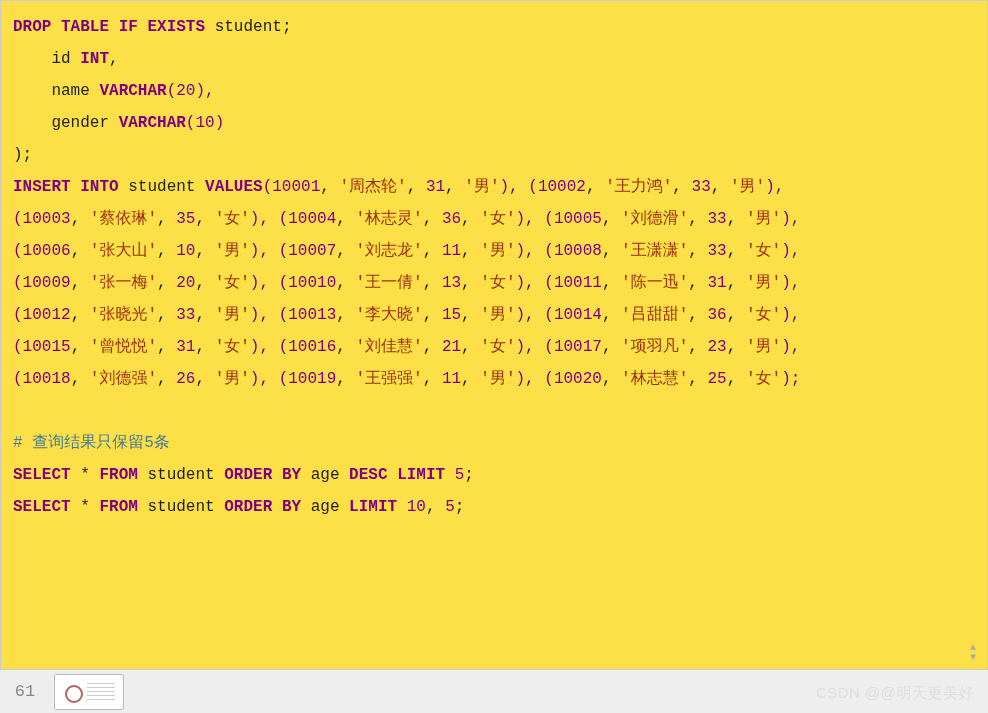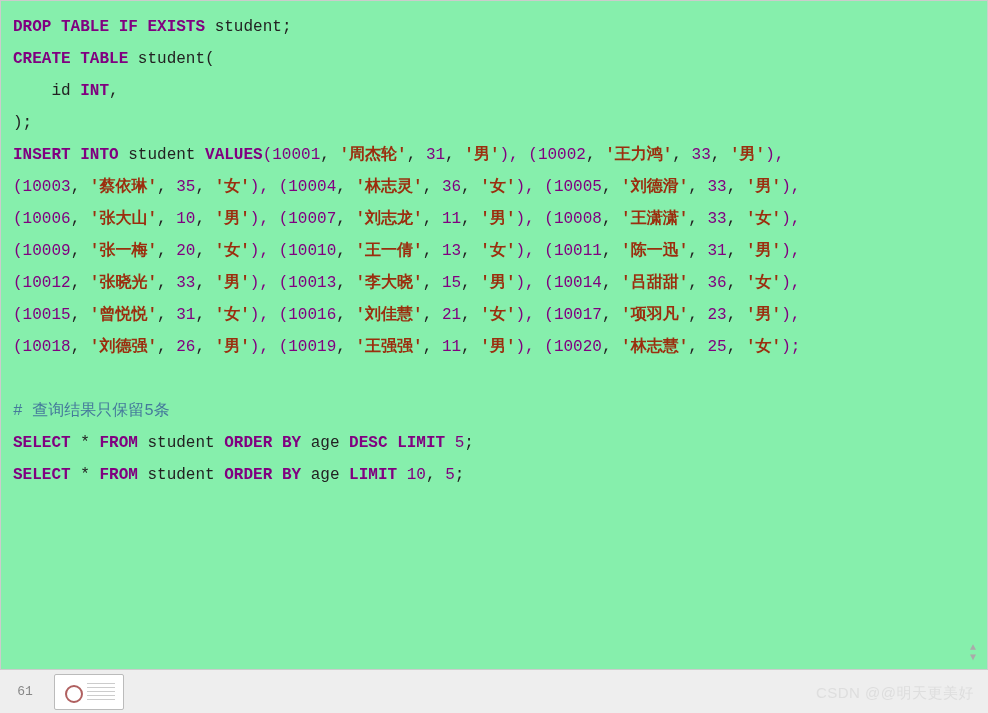--- a/index.html
+++ b/index.html
@@ -6,49 +6,49 @@
   body {
     font-family: Consolas, "Courier New", monospace;
     font-size: 16px;
     background: #fafafa;
     width: 988px;
     height: 713px;
     position: relative;
     overflow: hidden;
   }
   .code-panel {
-    background: #86efac;
+    background: #fde047;
     border: 1px solid #ccc;
     padding: 10px 12px;
     line-height: 2;
     height: 670px;
     overflow: hidden;
   }
   .code-line { white-space: pre; }
   .kw { color: #800080; font-weight: bold; }
   .num, .paren, .comma { color: #800080; }
-  .str { color: #9b2e0e; font-weight: bold; }
+  .str { color: #9b2e0e; }
   .txt { color: #222; }
   .comment { color: #457a9b; font-family: Liberation Mono, monospace; }
   .op { color: #222; }
   .bottom-bar {
     position: absolute;
     bottom: 0;
     left: 0;
     right: 0;
     height: 43px;
     display: flex;
     align-items: center;
     background: #eeeeee;
   }
   .lineno {
     width: 50px;
     text-align: center;
     color: #888;
-    font-size: 13px;
+    font-size: 17px;
   }
   .thumb {
     width: 70px;
     height: 36px;
     border: 1px solid #bbb;
     background: #fff;
     margin-left: 4px;
     position: relative;
     border-radius: 2px;
   }
@@ -87,26 +87,27 @@
     line-height: 1;
   }
 </style>
 </head>
 <body>
 
 <div class="code-panel">
 
 <div class="code-line"><span class="kw">DROP</span><span> </span><span class="kw">TABLE</span><span> </span><span class="kw">IF</span><span> </span><span class="kw">EXISTS</span><span class="txt"> student;</span></div>
 
-<div class="code-line"><span class="kw">CREATE</span><span> </span><span class="kw">TABLE</span><span class="txt"> student(</span></div>
 
 <div class="code-line"><span class="txt">    id </span><span class="kw">INT</span><span class="txt">,</span></div>
 
+<div class="code-line"><span class="txt">    name </span><span class="kw">VARCHAR</span><span class="paren">(</span><span class="num">20</span><span class="paren">),</span></div>
 
 
+<div class="code-line"><span class="txt">    gender </span><span class="kw">VARCHAR</span><span class="paren">(</span><span class="num">10</span><span class="paren">)</span></div>
 
 <div class="code-line"><span class="txt">);</span></div>
 
 <div class="code-line"><span class="kw">INSERT</span><span> </span><span class="kw">INTO</span><span class="txt"> student </span><span class="kw">VALUES</span><span class="paren">(</span><span class="num">10001</span><span class="txt">, </span><span class="str">'周杰轮'</span><span class="txt">, </span><span class="num">31</span><span class="txt">, </span><span class="str">'男'</span><span class="paren">), (</span><span class="num">10002</span><span class="txt">, </span><span class="str">'王力鸿'</span><span class="txt">, </span><span class="num">33</span><span class="txt">, </span><span class="str">'男'</span><span class="paren">),</span></div>
 
 <div class="code-line"><span class="paren">(</span><span class="num">10003</span><span class="txt">, </span><span class="str">'蔡依琳'</span><span class="txt">, </span><span class="num">35</span><span class="txt">, </span><span class="str">'女'</span><span class="paren">), (</span><span class="num">10004</span><span class="txt">, </span><span class="str">'林志灵'</span><span class="txt">, </span><span class="num">36</span><span class="txt">, </span><span class="str">'女'</span><span class="paren">), (</span><span class="num">10005</span><span class="txt">, </span><span class="str">'刘德滑'</span><span class="txt">, </span><span class="num">33</span><span class="txt">, </span><span class="str">'男'</span><span class="paren">),</span></div>
 
 <div class="code-line"><span class="paren">(</span><span class="num">10006</span><span class="txt">, </span><span class="str">'张大山'</span><span class="txt">, </span><span class="num">10</span><span class="txt">, </span><span class="str">'男'</span><span class="paren">), (</span><span class="num">10007</span><span class="txt">, </span><span class="str">'刘志龙'</span><span class="txt">, </span><span class="num">11</span><span class="txt">, </span><span class="str">'男'</span><span class="paren">), (</span><span class="num">10008</span><span class="txt">, </span><span class="str">'王潇潇'</span><span class="txt">, </span><span class="num">33</span><span class="txt">, </span><span class="str">'女'</span><span class="paren">),</span></div>
 
 <div class="code-line"><span class="paren">(</span><span class="num">10009</span><span class="txt">, </span><span class="str">'张一梅'</span><span class="txt">, </span><span class="num">20</span><span class="txt">, </span><span class="str">'女'</span><span class="paren">), (</span><span class="num">10010</span><span class="txt">, </span><span class="str">'王一倩'</span><span class="txt">, </span><span class="num">13</span><span class="txt">, </span><span class="str">'女'</span><span class="paren">), (</span><span class="num">10011</span><span class="txt">, </span><span class="str">'陈一迅'</span><span class="txt">, </span><span class="num">31</span><span class="txt">, </span><span class="str">'男'</span><span class="paren">),</span></div>

